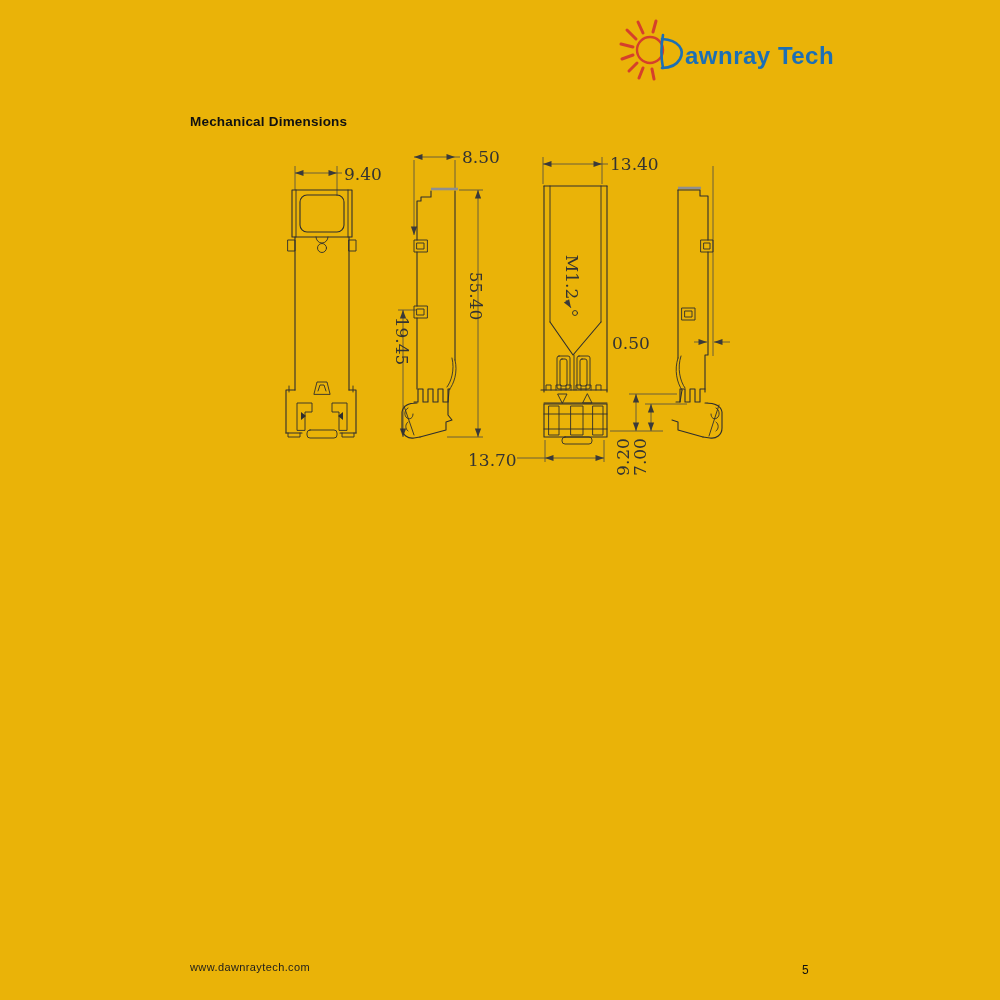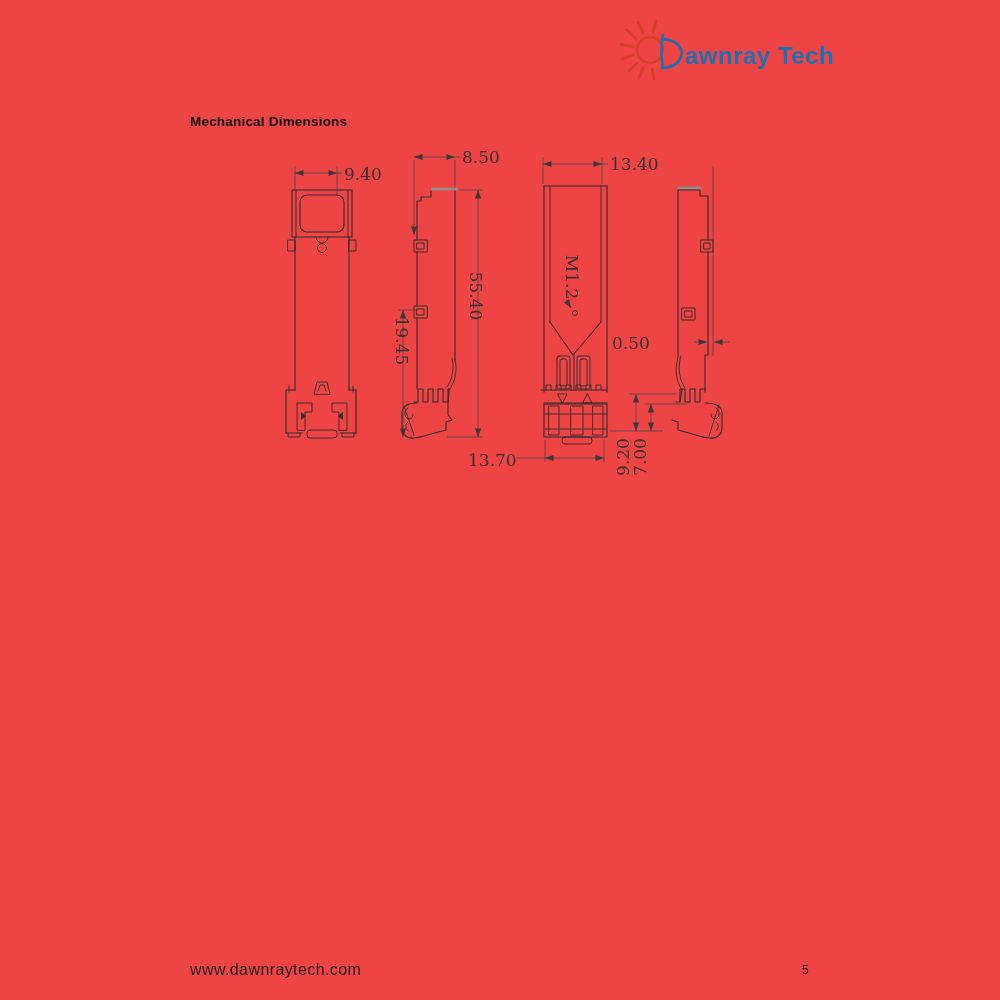--- a/index.html
+++ b/index.html
@@ -1,27 +1,27 @@
 <!DOCTYPE html>
 <html><head>
 <meta charset="utf-8">
 <style>
   html,body{margin:0;padding:0;background:#ffffff;}
   .sheet{
-    position:relative;width:1000px;height:1000px;background:#ef4444;overflow:hidden;
+    position:relative;width:1000px;height:1000px;background:#eab308;overflow:hidden;
     font-family:"Liberation Sans",sans-serif;
   }
   .heading{
     position:absolute;left:190px;top:102px;
     font-size:13.5px;font-weight:bold;color:#111;letter-spacing:.2px;margin-top:12px;
   }
   .logo{position:absolute;left:612px;top:12px;width:260px;height:80px;}
   .drawing{position:absolute;left:0;top:0;width:1000px;height:1000px;}
   .footer-site{
-    position:absolute;left:190px;top:961px;font-size:16px;color:#1d1d1d;letter-spacing:.4px;
+    position:absolute;left:190px;top:961px;font-size:11px;color:#1d1d1d;letter-spacing:.4px;
   }
   .footer-page{
     position:absolute;left:802px;top:963px;font-size:12px;color:#111;
   }
   
   .ln{fill:none;stroke:#2e2e2e;stroke-width:1.1;stroke-linecap:round;stroke-linejoin:round;}
   .ln2{fill:none;stroke:#2e2e2e;stroke-width:0.9;stroke-linecap:round;stroke-linejoin:round;}
   .gray{fill:none;stroke:#8f8f8f;stroke-width:2.6;stroke-linecap:butt;}
   .dim{fill:none;stroke:#4a4a4a;stroke-width:0.8;stroke-linecap:butt;}
   .dimtxt{font-family:"DejaVu Serif","Liberation Serif",serif;font-size:17px;fill:#333;}

